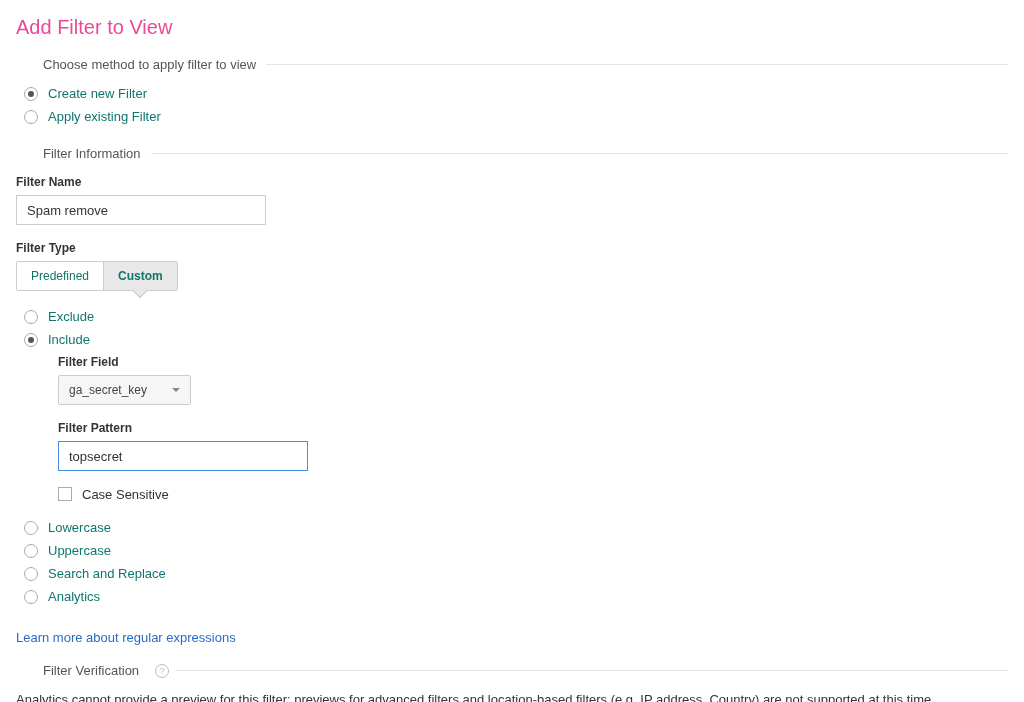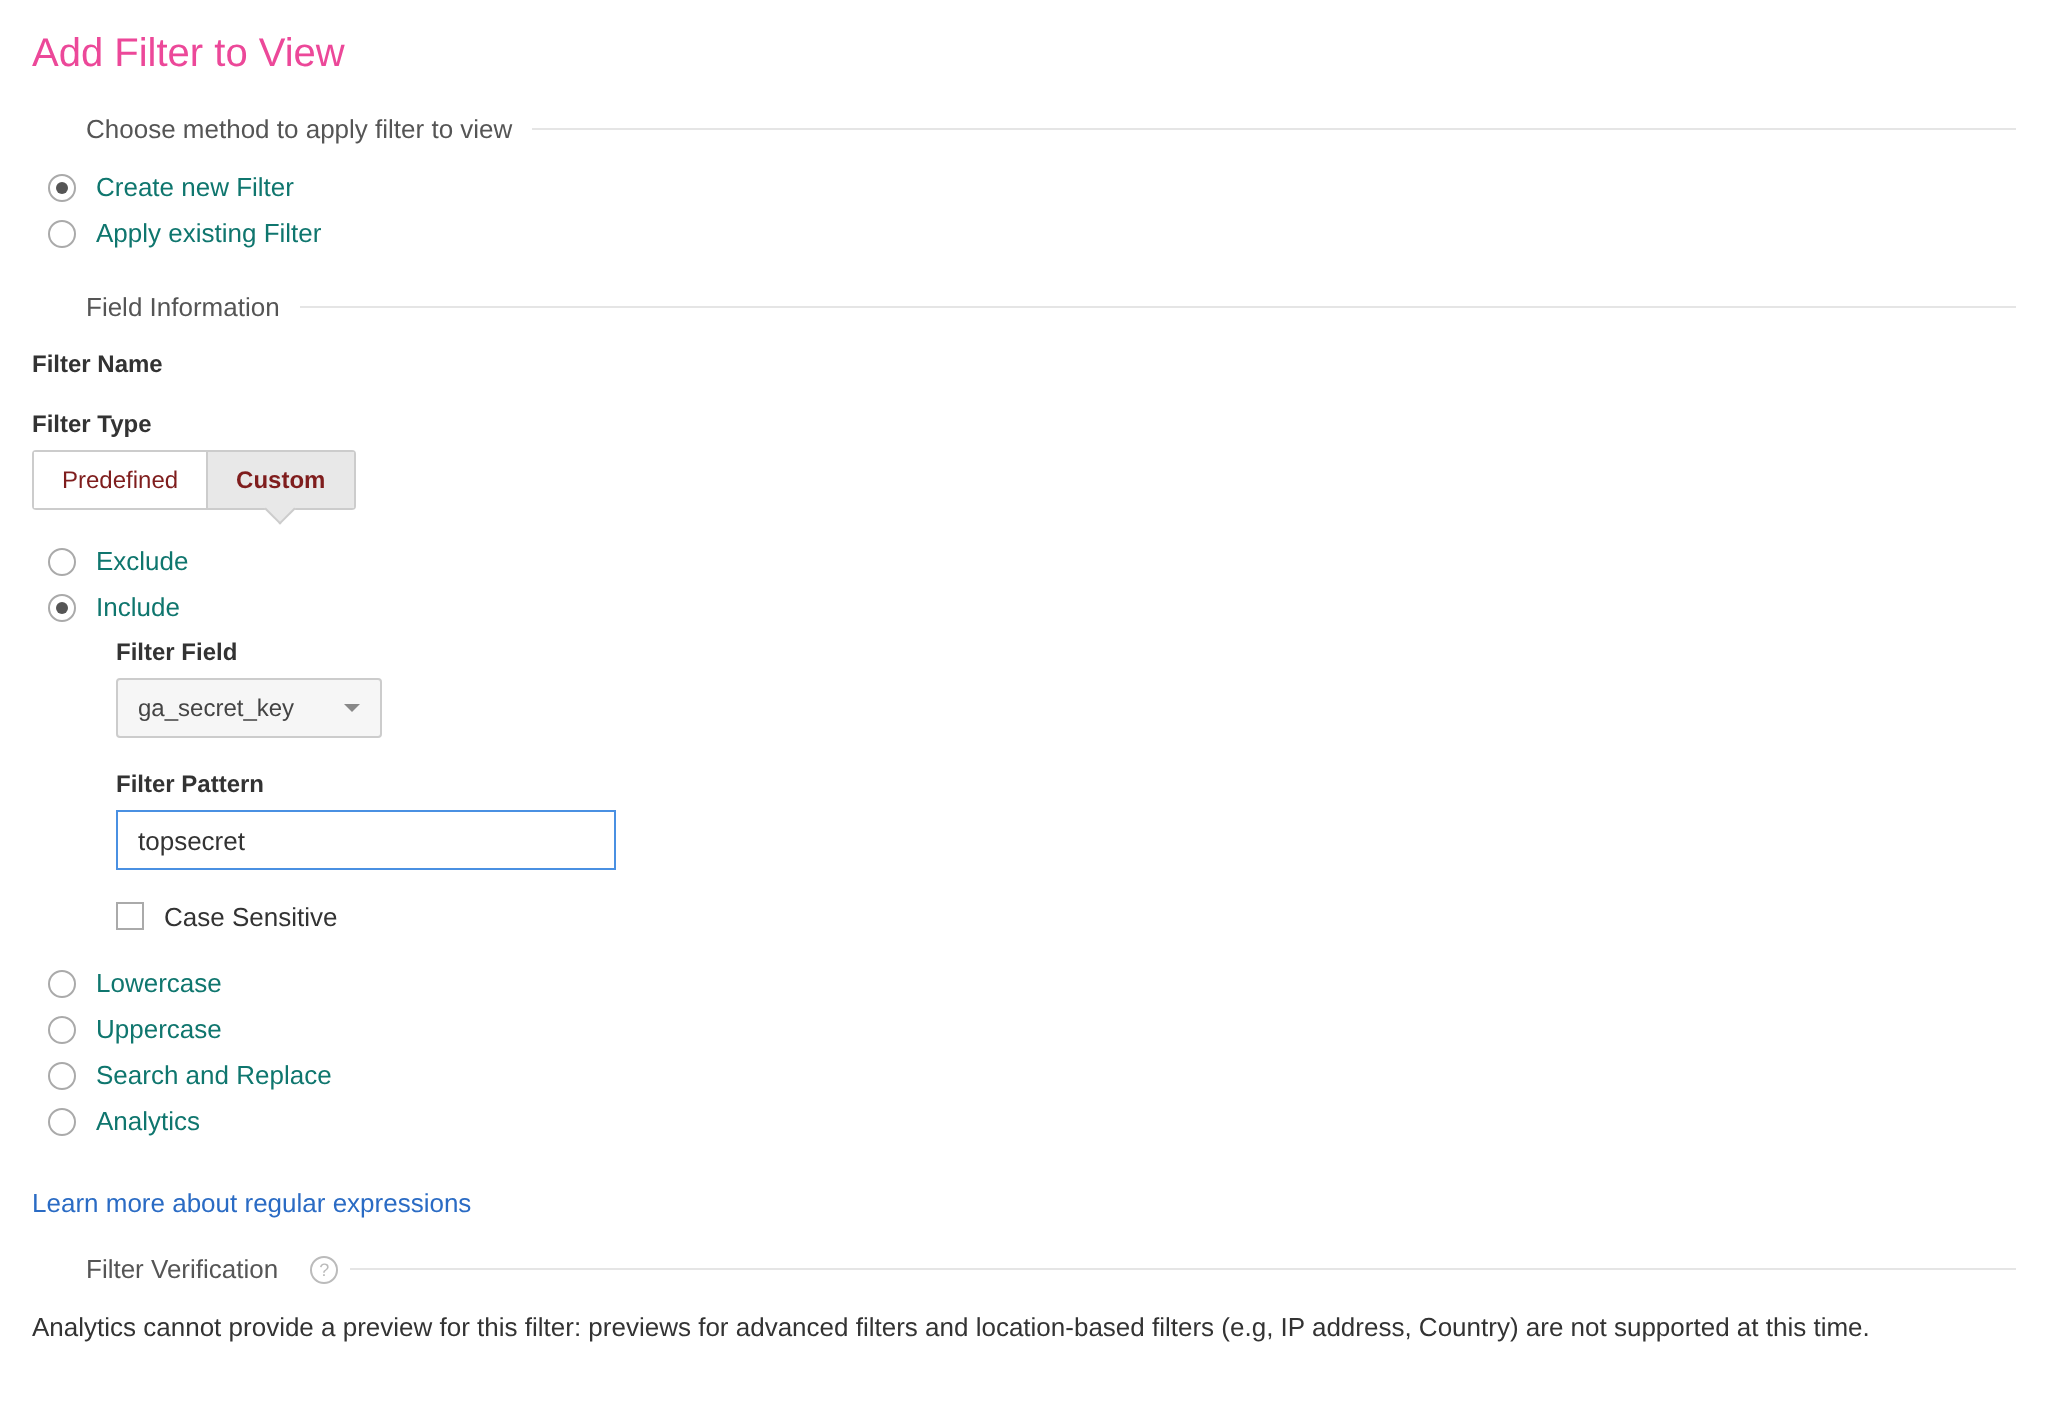--- a/index.html
+++ b/index.html
@@ -106,21 +106,21 @@
       display: inline-flex;
       border: 1px solid #ccc;
       border-radius: 2px;
       overflow: visible;
       position: relative;
     }
     .seg-btn {
       padding: 7px 14px;
       font-size: 12px;
       background: #fff;
-      color: #7f1d1d;
+      color: #0f766e;
       cursor: pointer;
       border: none;
       position: relative;
     }
     .seg-btn + .seg-btn {
       border-left: 1px solid #ccc;
     }
     .seg-btn.active {
       background: #e8e8e8;
       font-weight: bold;
@@ -216,26 +216,27 @@
   <input type="radio" name="method" checked="" style="">
   <label>Create new Filter</label>
 </div>
 <div class="radio-row">
   <input type="radio" name="method" style="">
   <label>Apply existing Filter</label>
 </div>
 
 
 <div class="section-header section-gap">
-  <span class="label">Field Information</span>
+  <span class="label">Filter Information</span>
   <span class="line"></span>
 </div>
 
 <div class="field-group">
   <div class="field-label">Filter Name</div>
+  <input type="text" class="text-input" value="Spam remove" style="">
 </div>
 
 <div class="field-group">
   <div class="field-label">Filter Type</div>
   <div class="seg-btns">
     <button class="seg-btn">Predefined</button>
     <button class="seg-btn active">Custom</button>
   </div>
 </div>
 

